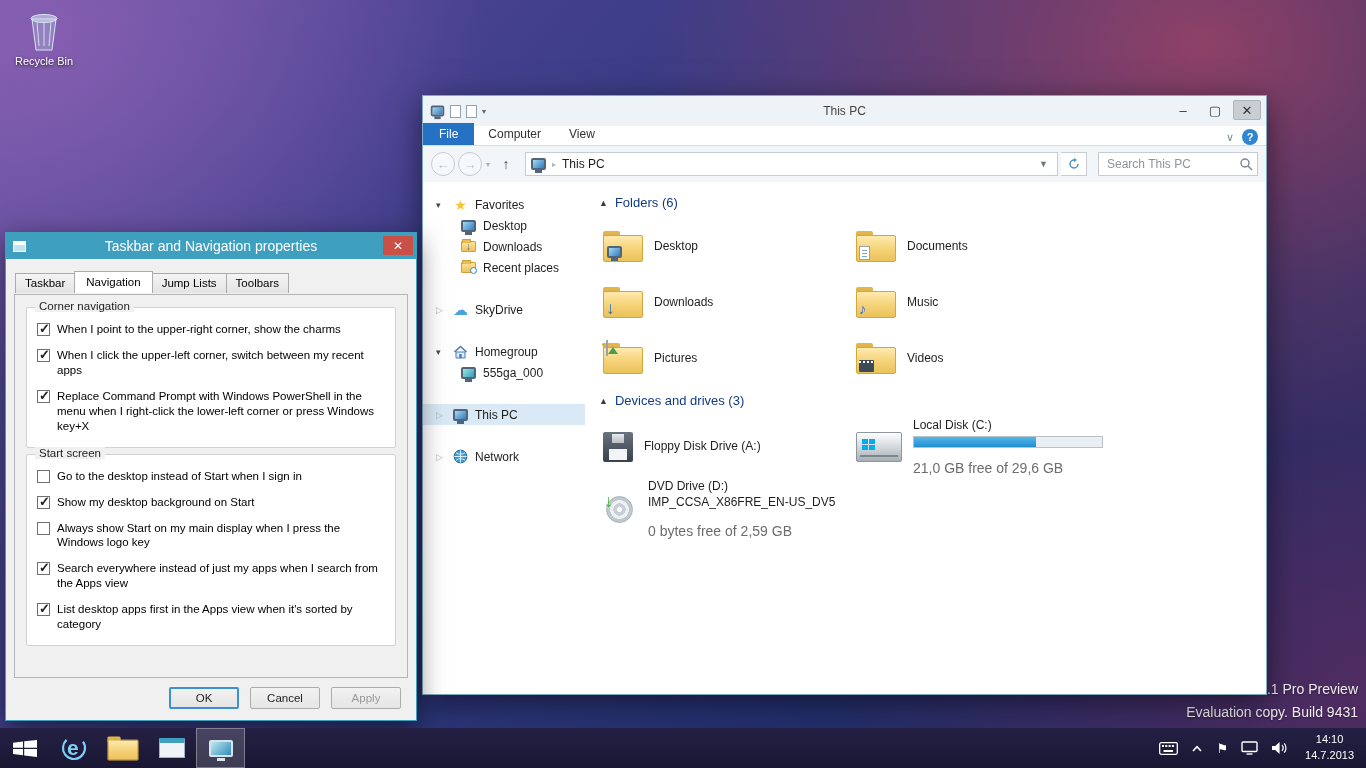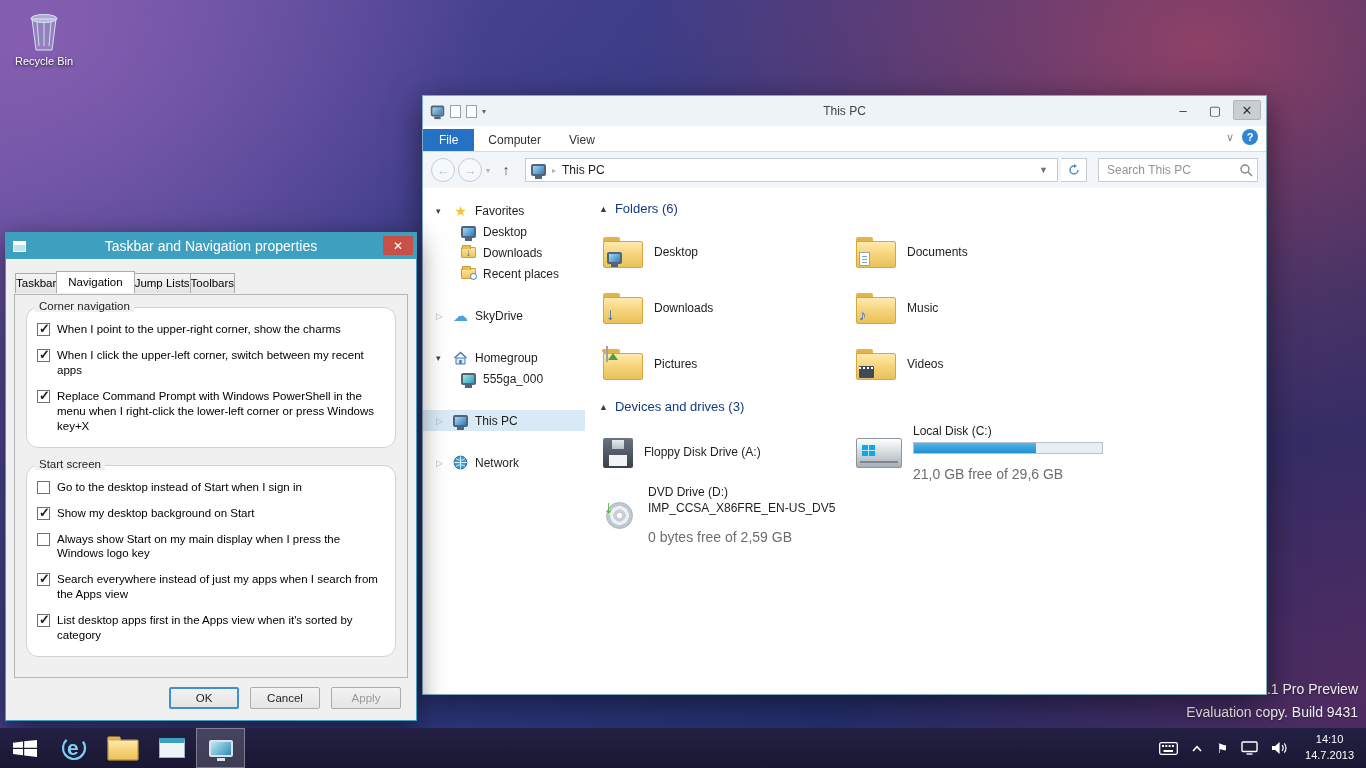--- a/index.html
+++ b/index.html
@@ -24,21 +24,21 @@
 .ex-titlebar{height:30px;background:#eef3f7;display:flex;align-items:center;position:relative;flex:none}
 .qat{display:flex;align-items:center;gap:5px;padding-left:7px}
 .qat .mini-mon{transform:scale(.9)}
 .qat-sq{width:11px;height:13px;background:#fff;border:1px solid #8fa3b0}
 .qat-chev{font-size:8px;color:#5a6a76}
 .ex-title{position:absolute;left:0;right:0;text-align:center;color:#444;font-size:12px}
 .win-controls{position:absolute;right:5px;top:4px;display:flex;gap:4px;align-items:center}
 .wc{width:28px;height:20px;display:flex;align-items:center;justify-content:center;color:#333;font-size:13px}
 .wc.close{background:#c9ced3;border:1px solid #aeb5bb;border-radius:2px}
 
-.ribbon{height:26px;background:#fff;border-bottom:1px solid #dcdcdc;display:flex;align-items:flex-end;flex:none;position:relative}
+.ribbon{height:20px;background:#fff;border-bottom:1px solid #dcdcdc;display:flex;align-items:flex-end;flex:none;position:relative}
 .rtab{padding:4px 14px;font-size:12px;color:#333}
 .rtab.file{background:#2572c4;color:#fff;padding:4px 16px;margin-left:0}
 .ribbon-right{position:absolute;right:8px;top:3px;display:flex;align-items:center;gap:8px}
 .rib-chev{color:#7a8894;font-size:11px}
 .help-btn{width:16px;height:16px;border-radius:50%;background:#2f86d2;color:#fff;font-size:11px;font-weight:bold;display:flex;align-items:center;justify-content:center}
 
 .addr-row{height:36px;background:#f2f6f9;display:flex;align-items:center;padding:0 8px;flex:none;gap:3px}
 .nav-circle{width:24px;height:24px;border-radius:50%;border:1px solid #c3cbd2;color:#b9c1c8;display:flex;align-items:center;justify-content:center;font-size:13px;background:#f6f9fb}
 .nav-circle.up{border:none;background:none;color:#3a4a55;font-size:14px}
 .tiny-chev{color:#a8b2ba;font-size:8px;padding:0 1px}
@@ -110,24 +110,24 @@
 .vt.active{background:#d4e8f6;border-color:#8cc2e6}
 .vt-list{width:12px;height:10px;background:repeating-linear-gradient(#8a97a2 0 1.5px,transparent 1.5px 3.5px)}
 .vt-thumb{width:12px;height:10px;border:1.5px solid #8a97a2;background:#e6ecf1}
 
 .dialog{position:absolute;left:5px;top:232px;width:412px;height:489px;background:#f0f0f0;border:1px solid #3e9ebc;box-shadow:0 8px 26px rgba(0,0,0,.55);z-index:20;font-size:11.5px}
 .dlg-titlebar{height:26px;background:#3f9fbe;position:relative;display:flex;align-items:center;color:#fff}
 .dlg-title{position:absolute;left:0;right:0;text-align:center;font-size:14px}
 .dlg-appicon{width:13px;height:11px;border:1px solid #fff;border-top:4px solid #fff;margin-left:7px;background:#bfe4f0;z-index:2}
 .dlg-close{position:absolute;right:3px;top:3px;width:30px;height:19px;background:#c95046;color:#fff;display:flex;align-items:center;justify-content:center;font-size:12px;border-radius:1px}
 .dlg-tabs{position:absolute;left:9px;top:40px;display:flex}
-.dtab{padding:3px 0 4px;background:linear-gradient(#f4f4f4,#e4e4e4);border:1px solid #ababab;border-bottom:none;margin-right:-1px;position:relative;z-index:1}
+.dtab{padding:3px 9px 4px;background:linear-gradient(#f4f4f4,#e4e4e4);border:1px solid #ababab;border-bottom:none;margin-right:-1px;position:relative;z-index:1}
 .dtab.active{background:#fff;z-index:3;padding:4px 11px 5px;margin-top:-2px}
 .dlg-page{position:absolute;left:8px;right:8px;top:61px;height:384px;border:1px solid #b5b5b5;background:#f0f0f0;padding:12px 11px;z-index:2}
-.group{background:#fff;border:1px solid #d2d2d2;border-radius:12px;position:relative;padding:14px 10px 2px;margin-bottom:17px}
+.group{background:#fff;border:1px solid #d2d2d2;border-radius:2px;position:relative;padding:14px 10px 2px;margin-bottom:6px}
 .group-title{position:absolute;top:-8px;left:8px;background:#f0f0f0;padding:0 4px;color:#1e1e1e}
 .chk-row{display:flex;gap:7px;margin-bottom:11px;line-height:1.3}
 .checkbox{width:13px;height:13px;background:#fff;border:1px solid #707070;flex:none;position:relative;margin-top:1px}
 .checkbox.on::after{content:"✓";position:absolute;left:1px;top:-3px;font-size:13px;font-weight:bold;color:#1e1e1e}
 .dlg-buttons{position:absolute;right:15px;bottom:11px;display:flex;gap:11px}
 .btn{width:70px;height:22px;background:linear-gradient(#f2f2f2,#e5e5e5);border:1px solid #acacac;border-radius:2px;font-size:11.5px;color:#1e1e1e;display:flex;align-items:center;justify-content:center}
 .btn.focus{border:2px solid #3d8fd6}
 .btn.disabled{color:#9a9a9a}
 
 .taskbar{position:absolute;left:0;bottom:0;width:1366px;height:40px;background:linear-gradient(#232044,#1a1733);display:flex;align-items:stretch;z-index:50}

